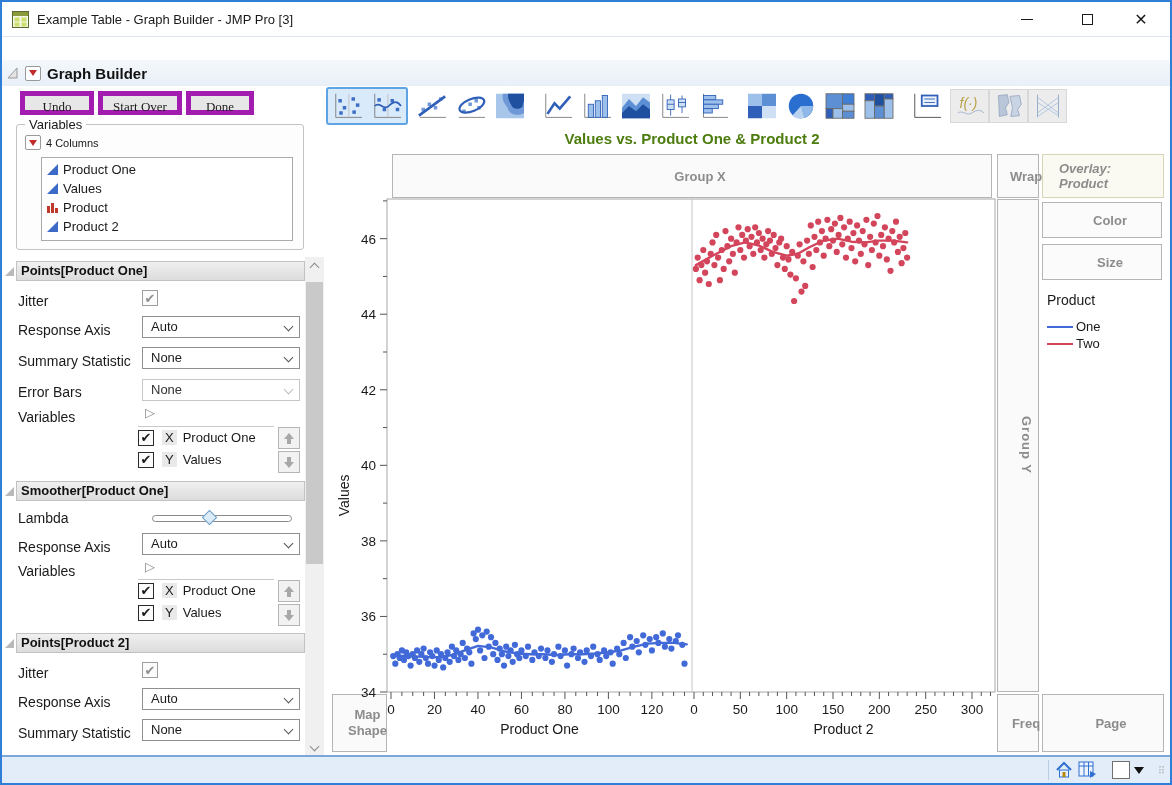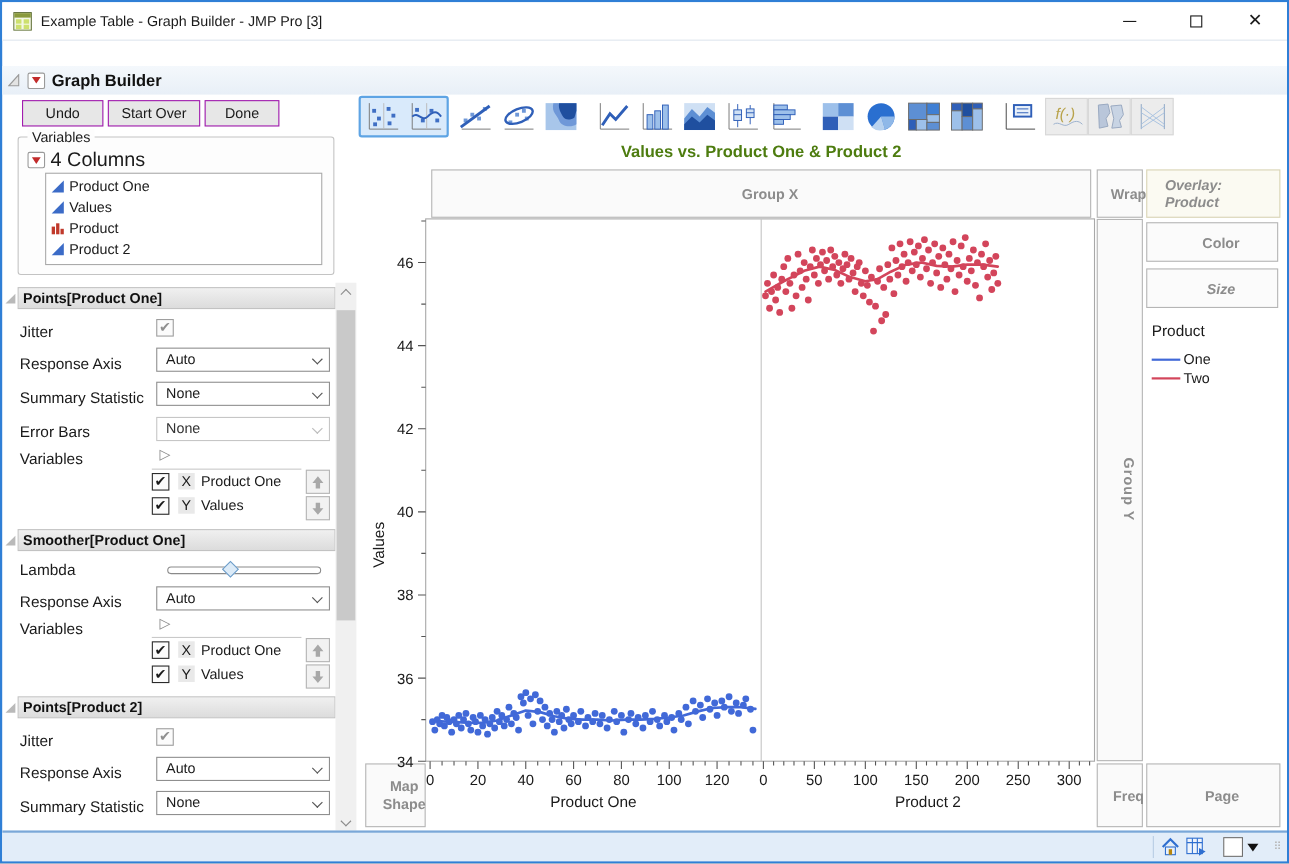--- a/index.html
+++ b/index.html
@@ -13,29 +13,29 @@
   #btn-min{right:120px;} #btn-max{right:60px;} #btn-close{right:6px;}
   #max-glyph{width:11px;height:11px;border:1px solid #1a1a1a;}
   #min-glyph{width:12px;height:0;border-top:1px solid #1a1a1a;}
   
   #gb-header{position:absolute;left:0;top:58px;width:100%;height:26px;background:linear-gradient(#f4f8fc,#e8eff7);display:flex;align-items:center;}
   #gb-collapse{margin-left:5px;}
   .red-menu-btn{width:16px;height:15px;background:#fff;border:1px solid #9a9a9a;border-radius:2px;display:inline-flex;align-items:center;justify-content:center;margin-left:6px;}
   .red-menu-btn .tri{width:0;height:0;border-left:4px solid transparent;border-right:4px solid transparent;border-top:6px solid #c22b2b;}
   #gb-title{margin-left:6px;font-size:15px;font-weight:bold;color:#111;}
   
-  .act-btn{position:absolute;height:24px;background:#e7e7e7;border:1px solid #a21caf;font-size:13px;color:#1a1a1a;text-align:center;line-height:22px;}
+  .act-btn{position:absolute;height:24px;background:#e7e7e7;border:5px solid #a21caf;font-size:13px;color:#1a1a1a;text-align:center;line-height:22px;font-family:Liberation Serif, serif;}
   #btn-undo{left:18px;top:89px;width:74px;}
   #btn-startover{left:96px;top:89px;width:84px;}
   #btn-done{left:184px;top:89px;width:68px;}
   
   #vars-box{position:absolute;left:14px;top:122px;width:288px;height:126px;border:1px solid #c3c3c3;border-radius:3px;background:#fdfdfd;}
   #vars-legend{position:absolute;left:8px;top:-8px;background:#fdfdfd;padding:0 4px;font-size:13px;color:#1a1a1a;}
   #vars-cols-row{position:absolute;left:8px;top:10px;display:flex;align-items:center;}
-  #vars-cols-label{margin-left:5px;font-size:18px;color:#1a1a1a;}
+  #vars-cols-label{margin-left:5px;font-size:11px;color:#1a1a1a;}
   #vars-list{position:absolute;left:24px;top:32px;width:252px;height:84px;border:1px solid #aaa;background:#fff;padding:2px 4px;}
   .col-row{display:flex;align-items:center;height:19px;}
   .col-row .nm{font-size:13px;color:#1a1a1a;margin-left:4px;}
   
   .sec-head{position:absolute;left:0;width:303px;height:22px;}
   .sec-head .bar{position:absolute;left:14px;top:1px;right:0;bottom:1px;background:linear-gradient(#f0f0f0,#dcdcdc);border:1px solid #c2c2c2;}
   .sec-head .txt{position:absolute;left:19px;top:3px;font-size:13px;font-weight:bold;color:#111;}
   .collapse-tri{width:0;height:0;border-top:9px solid transparent;border-right:9px solid #b9b9b9;position:absolute;left:3px;top:7px;}
   .prop-label{position:absolute;left:16px;font-size:14px;color:#1a1a1a;}
   .dropdown{position:absolute;left:140px;width:158px;height:22px;background:#fff;border:1px solid #8f8f8f;font-size:13px;color:#1a1a1a;line-height:20px;padding-left:8px;}
@@ -69,21 +69,21 @@
   .tb-btn.disabled{background:#ececec;border:1px solid #d8d8d8;}
   
   #chart-title{position:absolute;left:390px;top:128px;width:600px;text-align:center;font-size:15px;font-weight:bold;color:#4d7c0f;}
   .zone{position:absolute;border:1px solid #b5b5b5;background:#fafafa;display:flex;align-items:center;justify-content:center;color:#8c8c8c;font-weight:bold;font-size:13px;padding-left:16px;}
   #zone-groupx{left:390px;top:152px;width:600px;height:44px;}
   #zone-wrap{left:995px;top:152px;width:42px;height:44px;}
   #zone-overlay{left:1040px;top:152px;width:122px;height:44px;background:#fbfaf2;border-color:#d9d4b6;font-style:italic;}
   #zone-groupy{left:995px;top:197px;width:42px;height:493px;}
   #zone-groupy span{writing-mode:vertical-rl;letter-spacing:1px;}
   #zone-color{left:1040px;top:200px;width:120px;height:36px;background:#fbfbfb;}
-  #zone-size{left:1040px;top:242px;width:120px;height:36px;background:#fbfbfb;font-style:italic;}
+  #zone-size{left:1040px;top:242px;width:120px;height:36px;background:#fbfbfb;}
   #zone-freq{left:995px;top:692px;width:42px;height:58px;}
   #zone-page{left:1040px;top:692px;width:122px;height:58px;}
   #zone-mapshape{left:330px;top:692px;width:55px;height:58px;text-align:center;line-height:1.25;}
   
   #legend{position:absolute;left:1045px;top:290px;}
   #legend-title{font-size:14px;color:#1a1a1a;margin-bottom:10px;}
   .legend-row{display:flex;align-items:center;height:17px;}
   .legend-swatch{width:26px;height:0;border-top:2.5px solid #000;}
   .legend-label{font-size:13px;color:#1a1a1a;margin-left:3px;}
   

